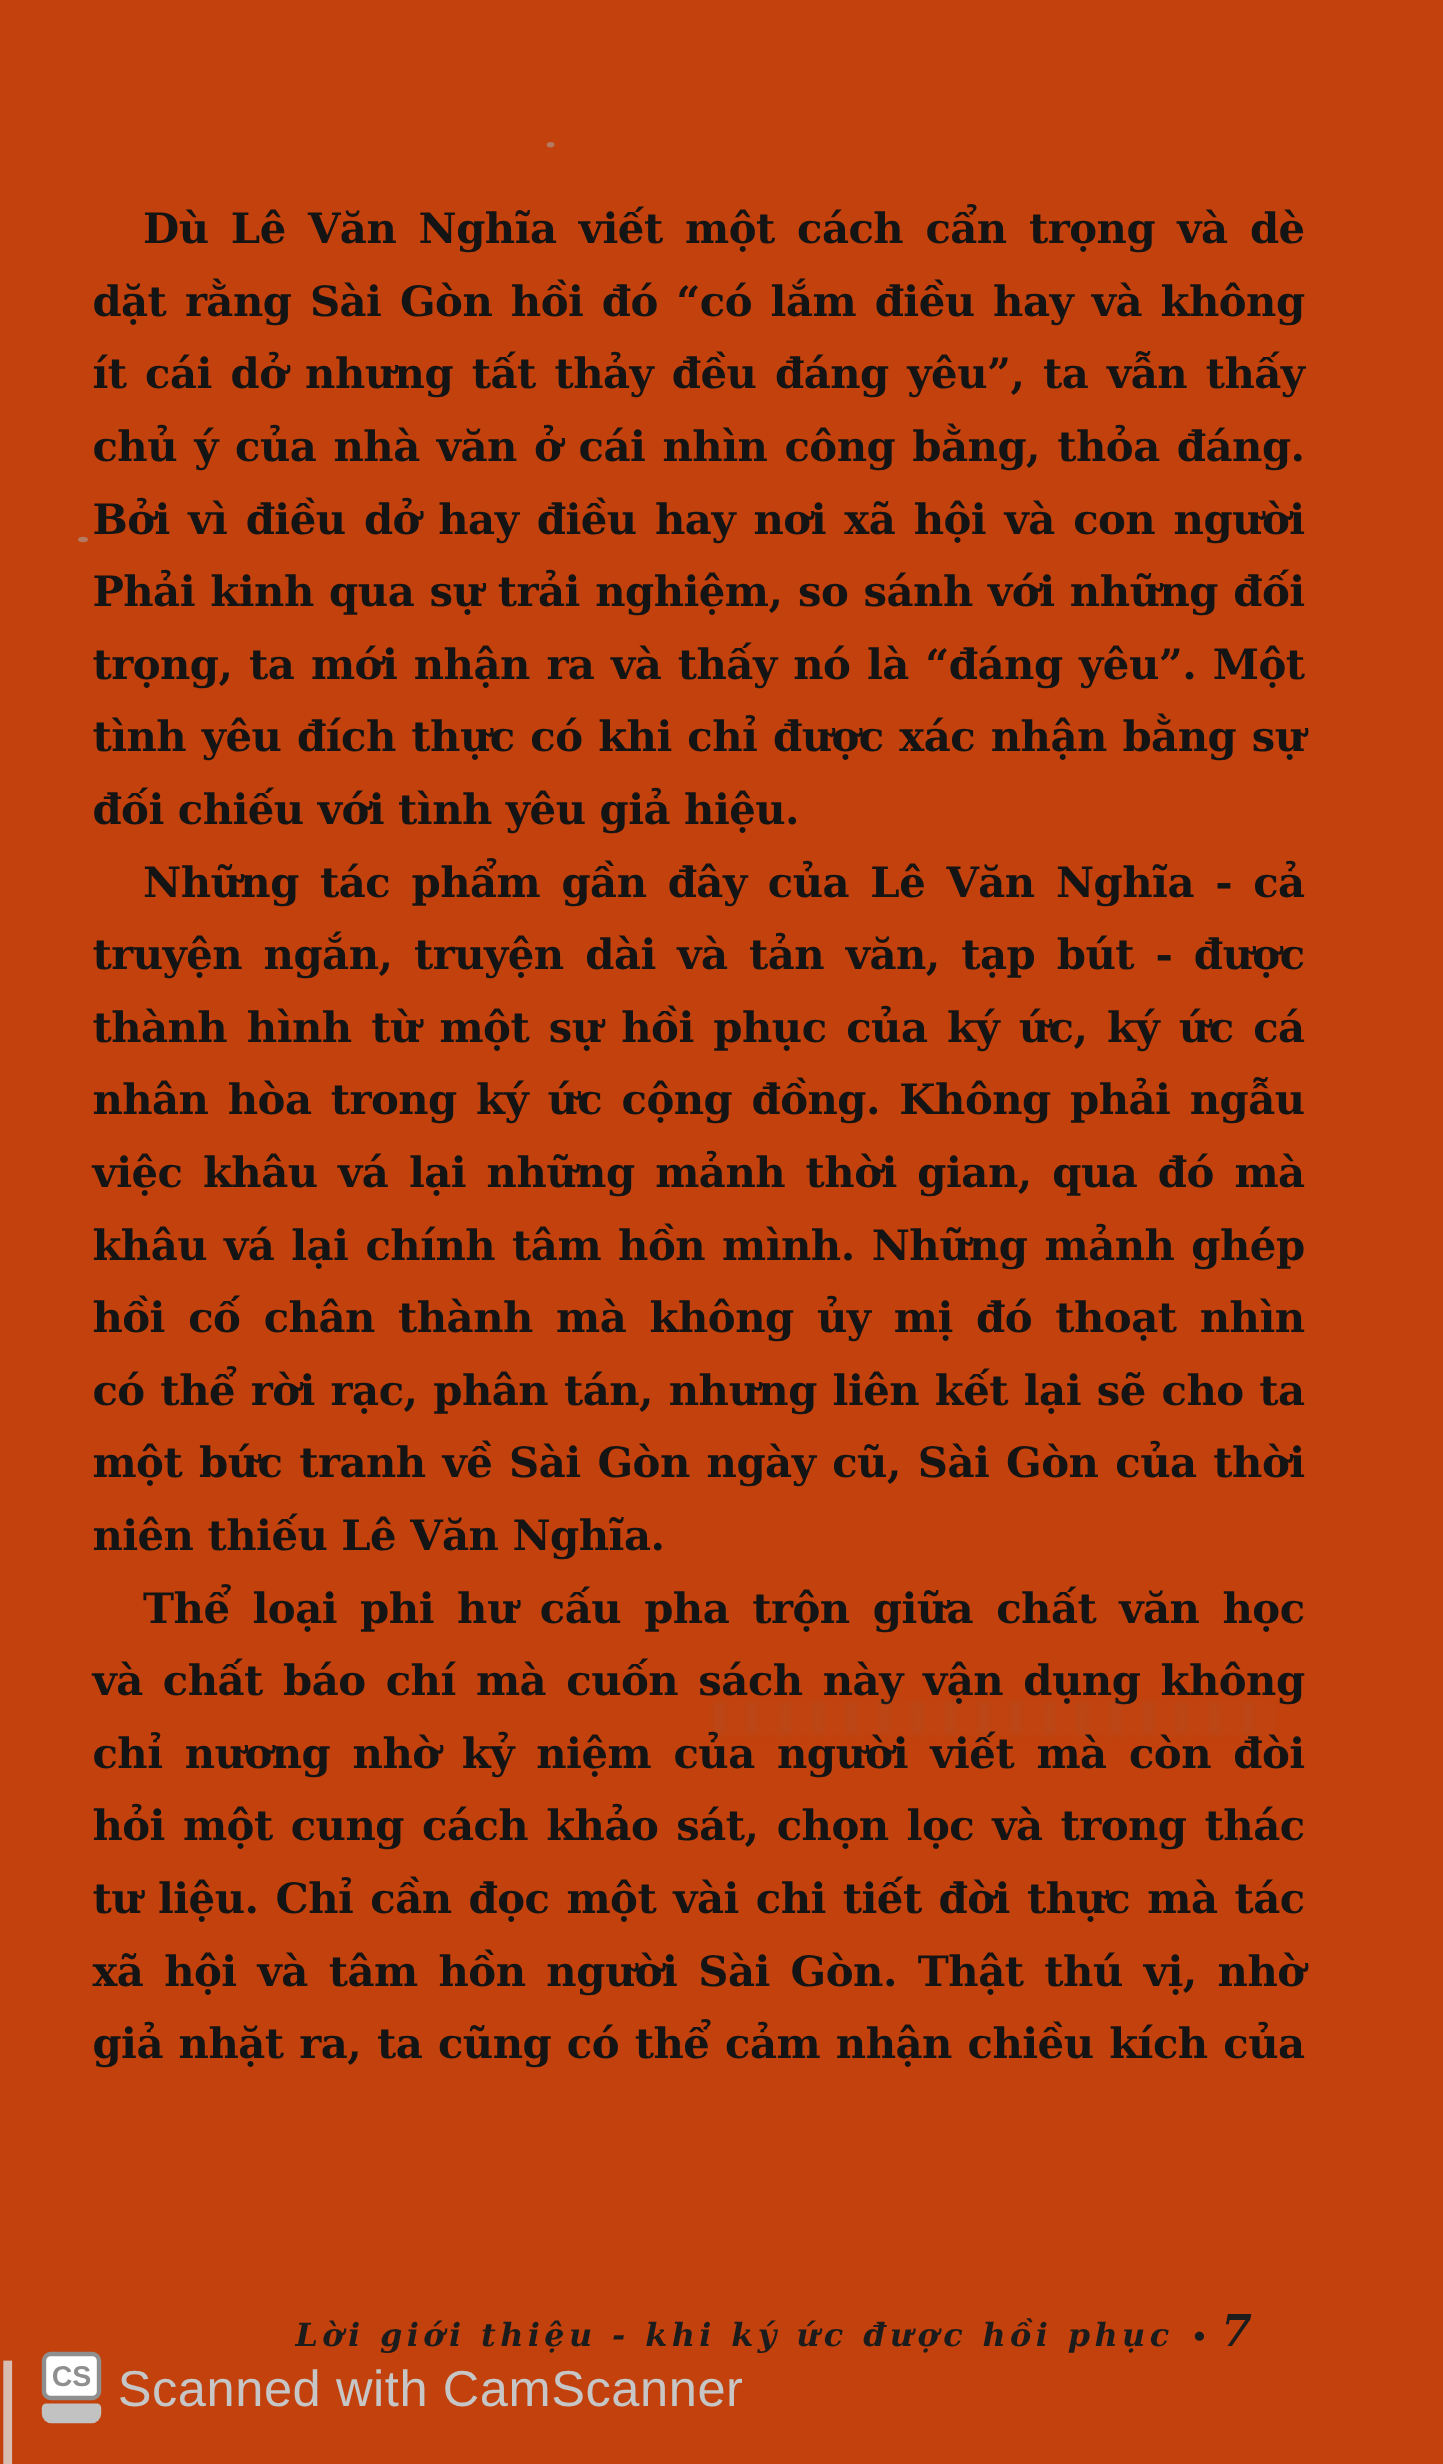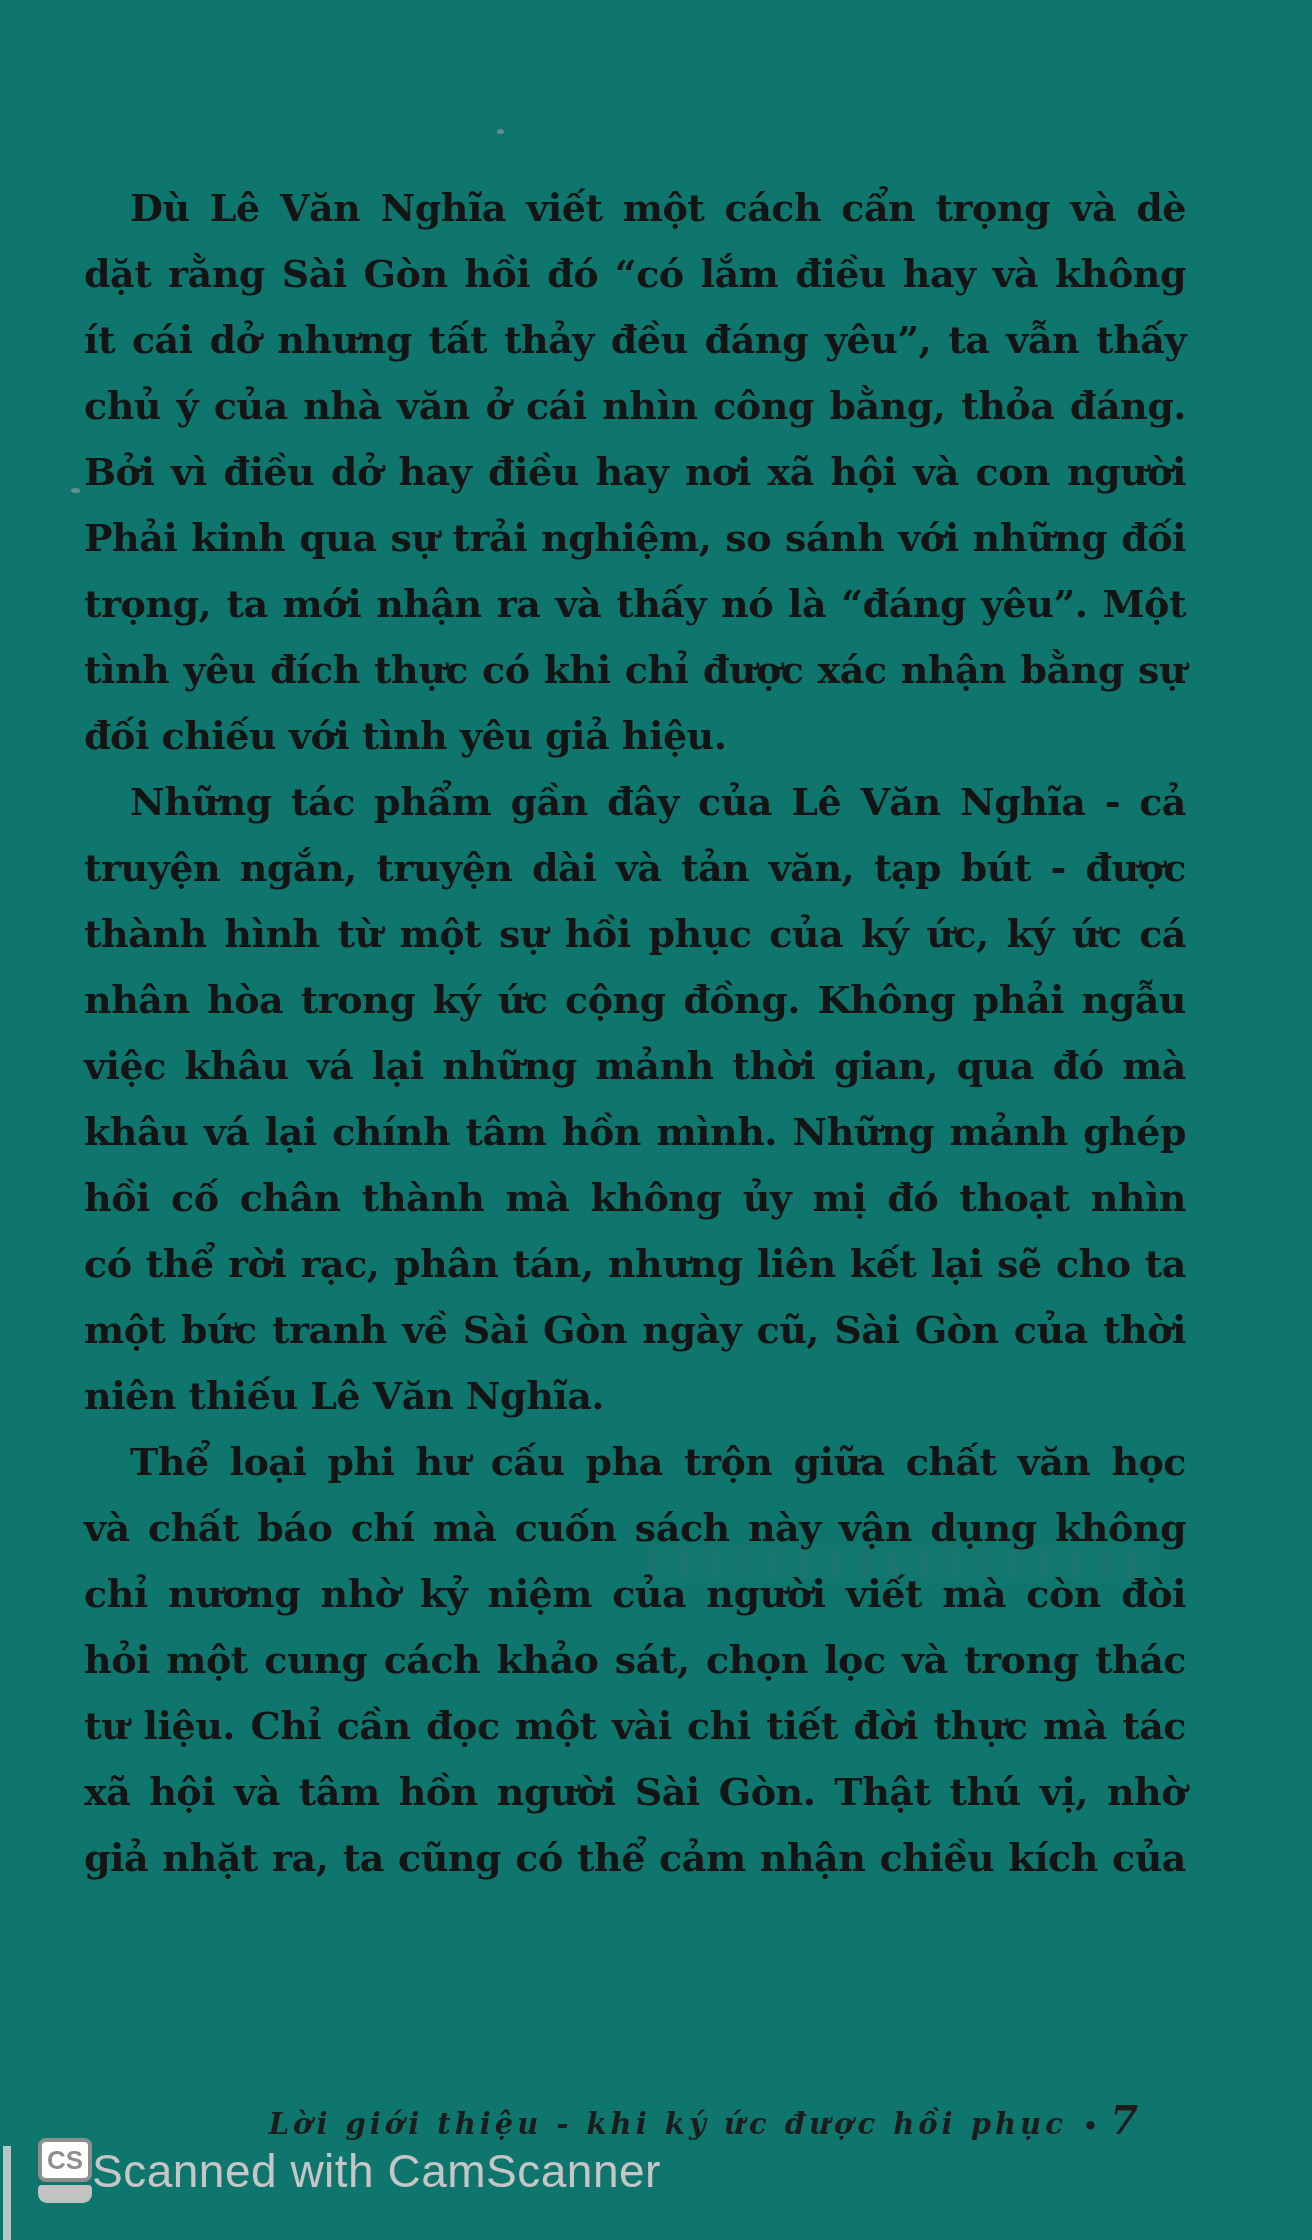--- a/index.html
+++ b/index.html
@@ -3,21 +3,21 @@
 <meta charset="utf-8">
 <style>
   * { margin:0; padding:0; box-sizing:border-box; }
   html,body { width:1312px; height:2240px; }
   body {
     position:relative;
     background:#fbfbf9;
     overflow:hidden;
     font-family:"DejaVu Serif", serif;
   }
-  .page { position:absolute; inset:0; background:#0f766e; }
+  .page { position:absolute; inset:0; background:#c2410c; }
 
   
   .body-text {
     position:absolute;
     left:84px; top:176px; width:1102px;
     color:#141414;
     font-weight:700;
     font-size:38px;
     letter-spacing:-0.5px;
   }
@@ -49,21 +49,21 @@
   }
   .footer-page {
     font-style:italic; font-weight:700;
     font-size:40px;
   }
 
   
   .watermark {
     position:absolute;
     left:38px; top:2138px;
-    display:flex; align-items:center; 
+    display:flex; align-items:center; gap:15px;
   }
   .cs-logo { width:54px; }
   .cs-box {
     height:44px;
     border:4px solid #8f8f8f;
     border-radius:8px;
     display:flex; align-items:center; justify-content:center;
     font-family:"Liberation Sans", sans-serif;
     font-weight:700; font-size:26px;
     color:#8f8f8f; background:#ffffff;

